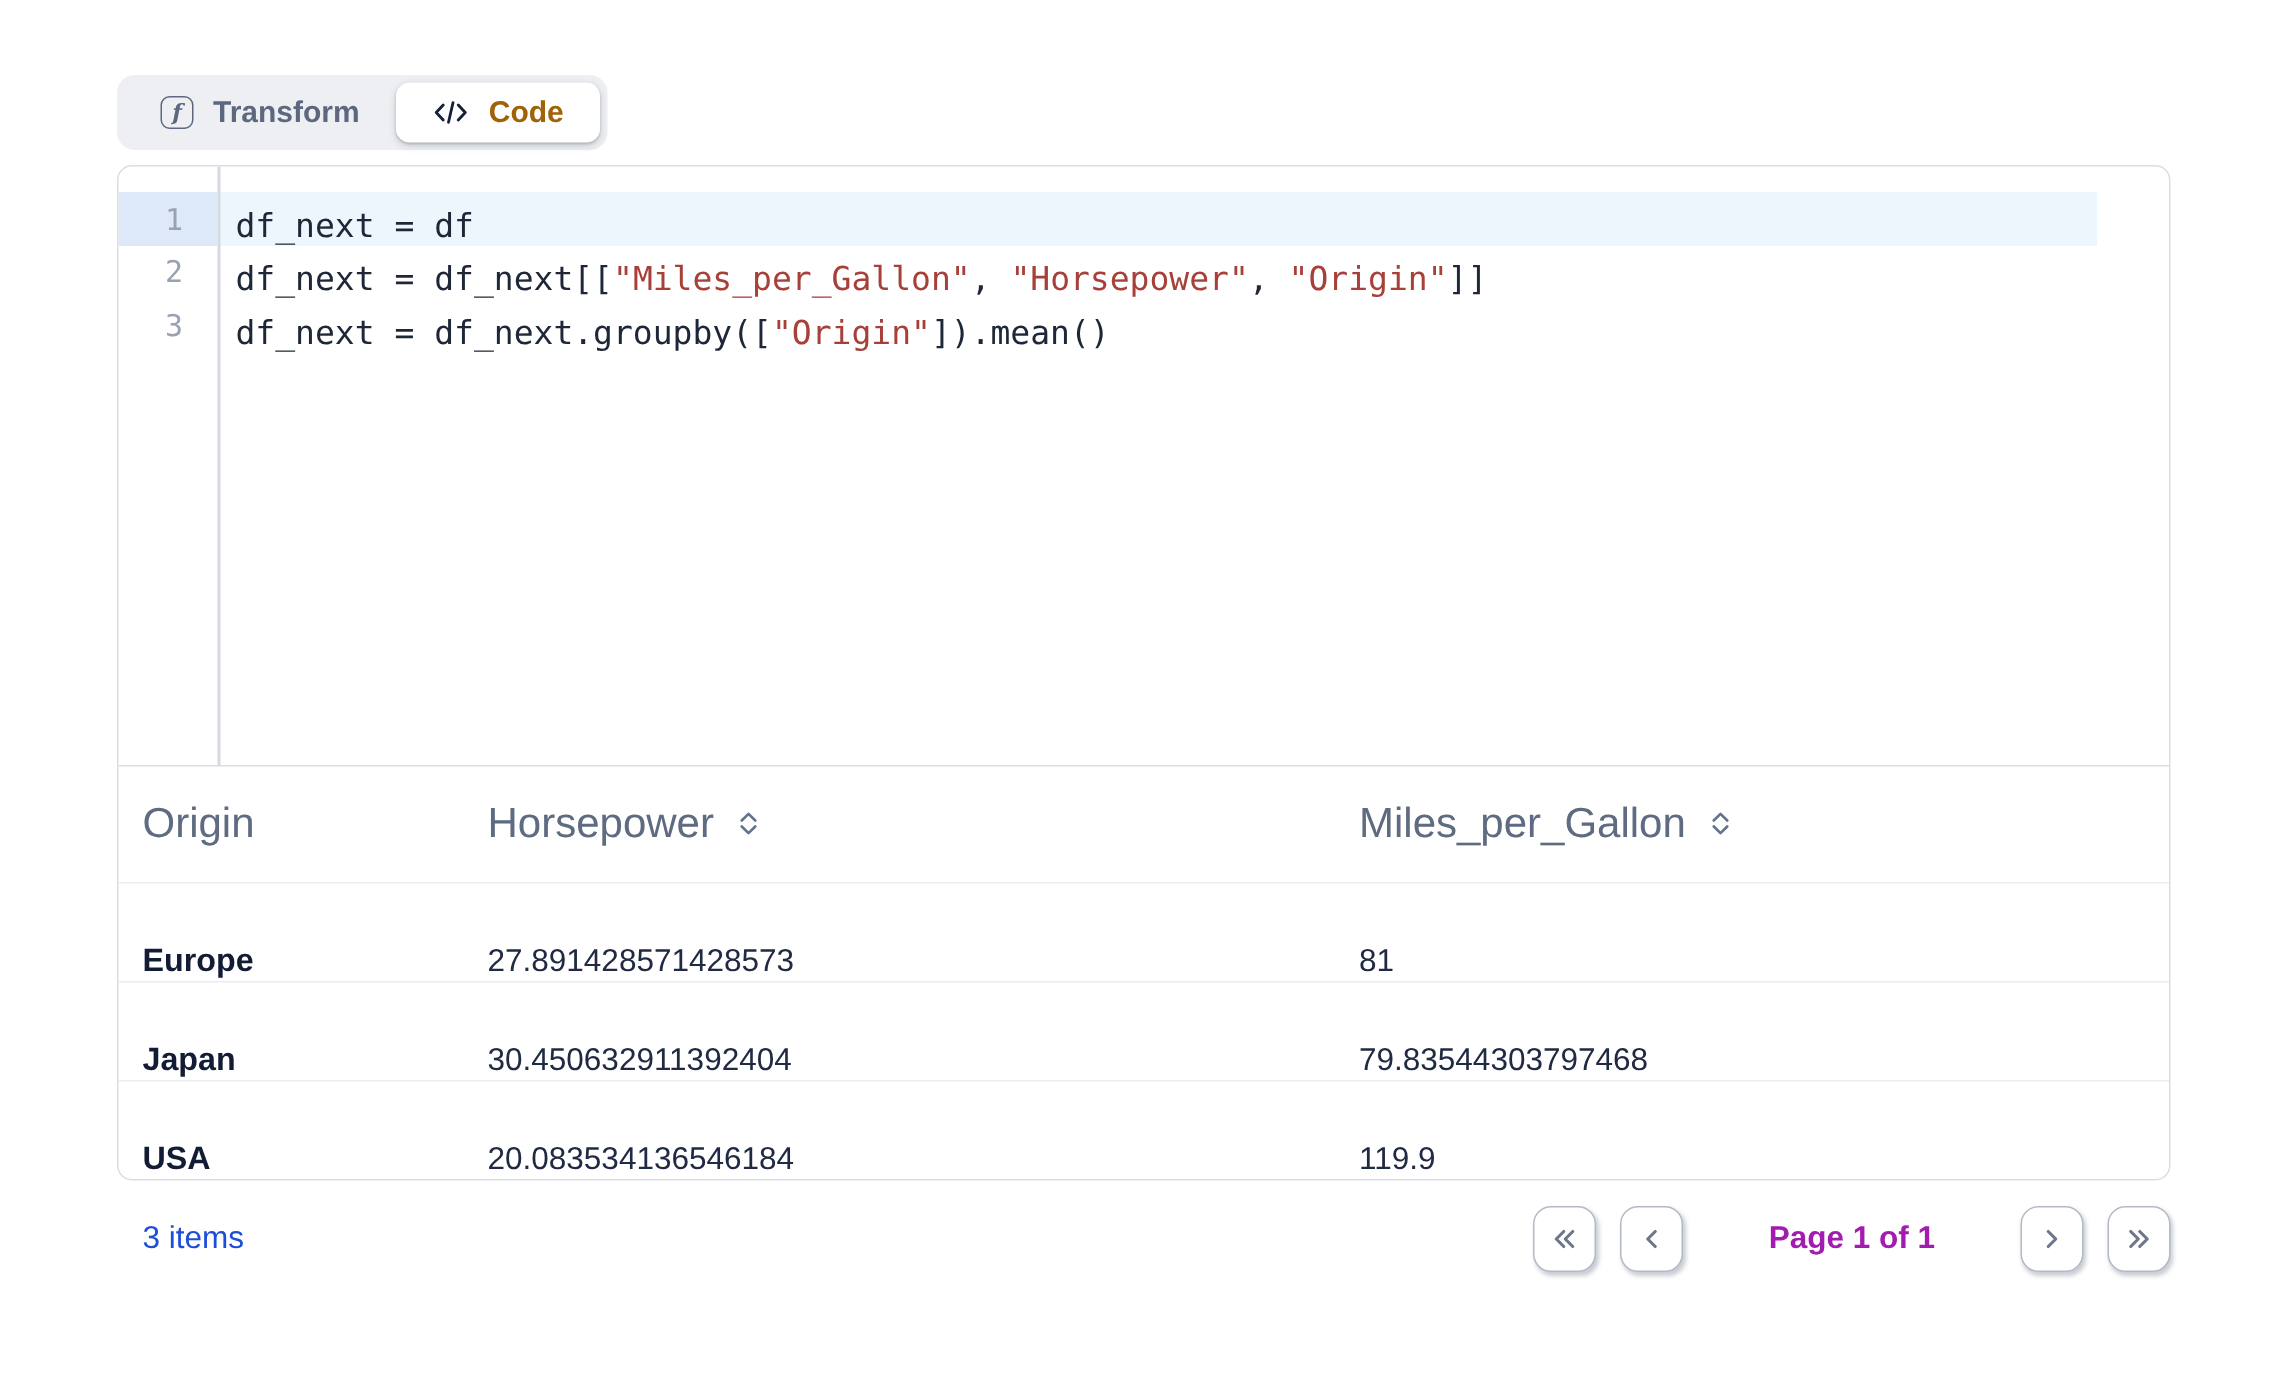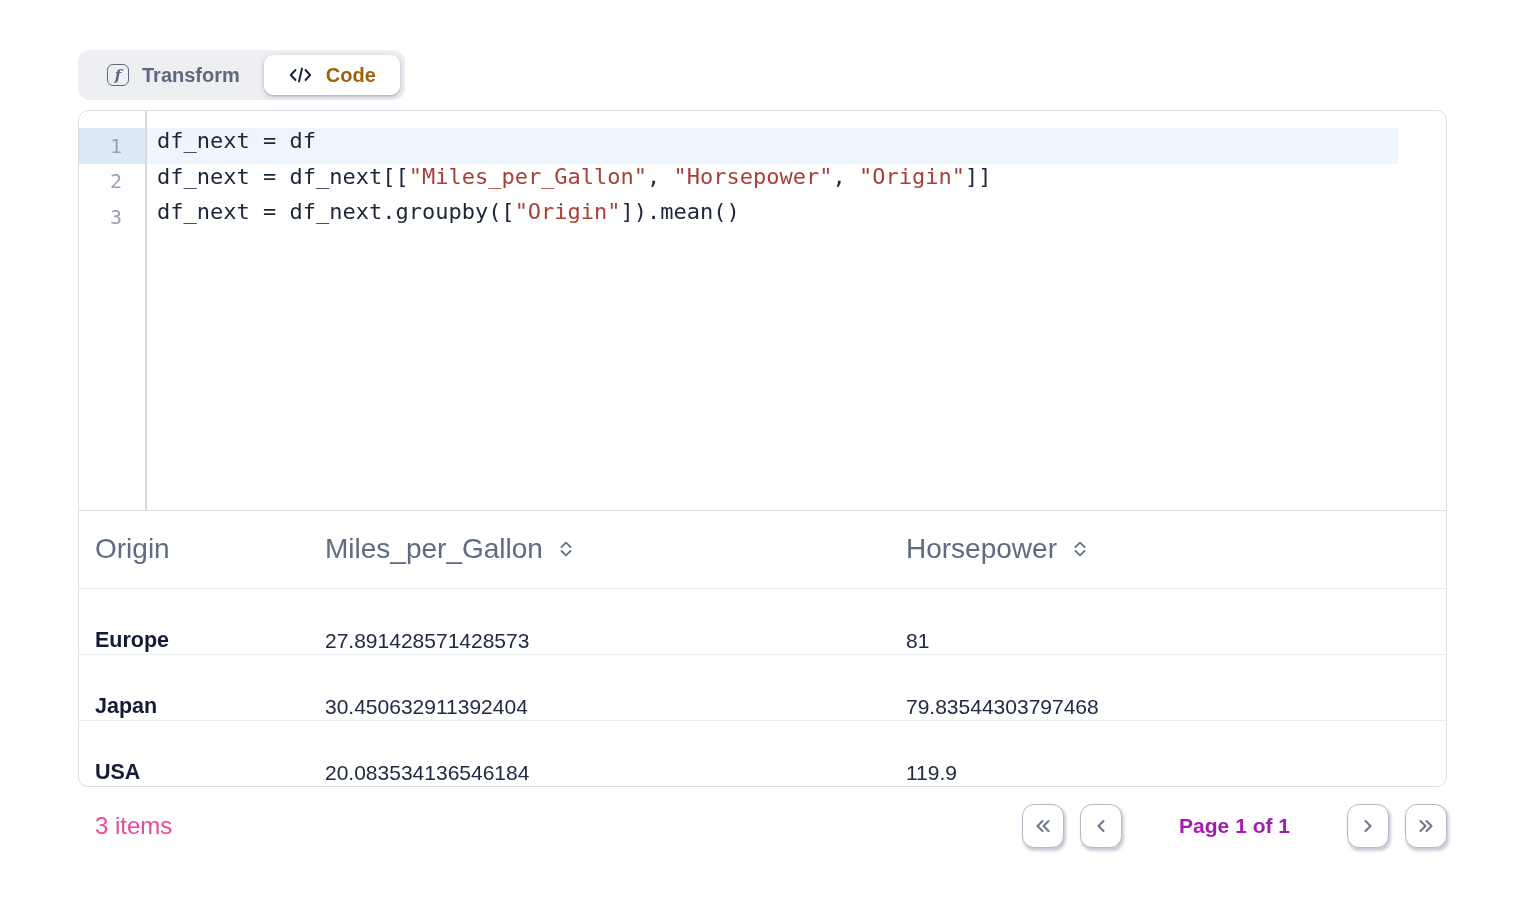--- a/index.html
+++ b/index.html
@@ -47,21 +47,21 @@
   }
   .code-line { display:flex; height:35.5px; align-items:center; }
   .line-num {
     width:66px; flex:none; text-align:right; padding-right:23px;
     font-size:20px; color:#9aa2b1; align-self:stretch;
     display:flex; align-items:center; justify-content:flex-end;
   }
   .line-code {
     flex:1; margin-right:48px; padding-left:12px;
     font-size:22px; color:#1d2737; white-space:pre;
-    align-self:stretch; display:flex; align-items:flex-start;
+    align-self:stretch; display:flex; align-items:flex-end;
   }
   .code-line.active .line-num { background:#dde9f8; }
   .code-line.active .line-code { background:#eef6fd; }
   .tok-string { color:#a8403a; }
 
   
   .grid-row {
     display:grid; grid-template-columns:230px 581px 1fr;
     align-items:center;
   }
@@ -70,21 +70,21 @@
   .trow { height:66.5px; border-top:1.5px solid #e9edf2; font-size:21px; color:#202a42; }
   .trow .cell { padding-left:16px;margin-top:39px; }
   .trow .cell.origin { font-weight:700; color:#121c34; font-size:21.5px; }
   .sort-icon svg { display:block; }
 
   
   .footer {
     position:absolute; left:78px; top:803px; width:1369px; height:46px;
     display:flex; align-items:center; justify-content:space-between;
   }
-  .items-count { font-size:24px; color:#ec4899; padding-left:17px; }
+  .items-count { font-size:21px; color:#1d4ed8; padding-left:17px; }
   .pager { display:flex; align-items:center; }
   .page-btn {
     width:42px; height:44px; background:#ffffff;
     border:1.6px solid #b3bac6; border-radius:12px;
     display:flex; align-items:center; justify-content:center; cursor:pointer;
     box-shadow:1.5px 2.5px 3px rgba(99,110,131,.35);
   }
   .page-btn + .page-btn { margin-left:16px; }
   .page-label {
     font-size:21px; font-weight:700; color:#a21caf;
@@ -131,37 +131,37 @@
       <div class="line-num">3</div>
       <div class="line-code"><span class="tok-plain">df_next = df_next.groupby([</span><span class="tok-string">"Origin"</span><span class="tok-plain">]).mean()</span></div>
     </div>
   </div>
 
   <div class="grid-row thead">
     <div class="cell">
       <span>Origin</span>
     </div>
     <div class="cell">
+      <span>Horsepower</span>
+      <span class="sort-icon">
+        <svg width="16" height="20" viewBox="0 0 16 20" fill="none" stroke="#64748b" stroke-width="1.8" stroke-linecap="round" stroke-linejoin="round">
+          <path d="M3.5 8 L8 3.6 L12.5 8"></path>
+          <path d="M3.5 12 L8 16.4 L12.5 12"></path>
+        </svg>
+      </span>
+    </div>
+    <div class="cell">
       <span>Miles_per_Gallon</span>
       <span class="sort-icon">
         <svg width="16" height="20" viewBox="0 0 16 20" fill="none" stroke="#64748b" stroke-width="1.8" stroke-linecap="round" stroke-linejoin="round">
           <path d="M3.5 8 L8 3.6 L12.5 8"></path>
           <path d="M3.5 12 L8 16.4 L12.5 12"></path>
         </svg>
       </span>
     </div>
-    <div class="cell">
-      <span>Horsepower</span>
-      <span class="sort-icon">
-        <svg width="16" height="20" viewBox="0 0 16 20" fill="none" stroke="#64748b" stroke-width="1.8" stroke-linecap="round" stroke-linejoin="round">
-          <path d="M3.5 8 L8 3.6 L12.5 8"></path>
-          <path d="M3.5 12 L8 16.4 L12.5 12"></path>
-        </svg>
-      </span>
-    </div>
   </div>
 
   <div class="grid-row trow">
     <div class="cell origin">Europe</div>
     <div class="cell">27.891428571428573</div>
     <div class="cell">81</div>
   </div>
 
   <div class="grid-row trow">
     <div class="cell origin">Japan</div>

